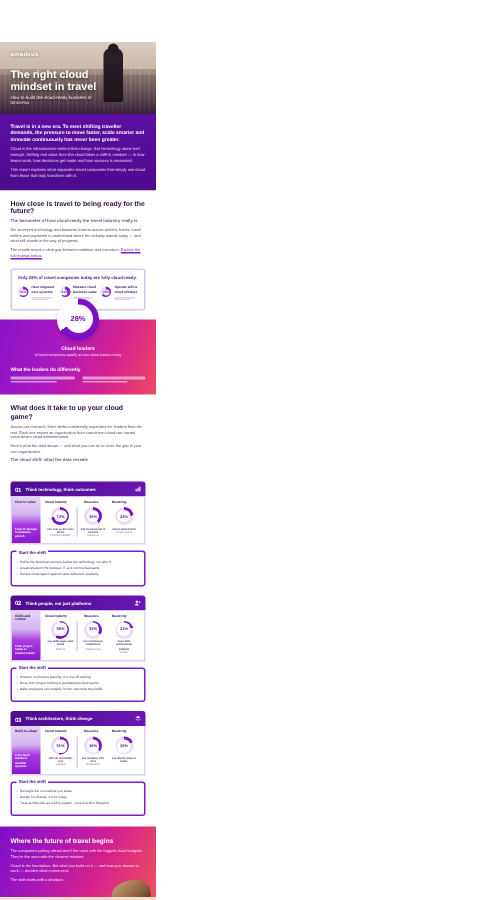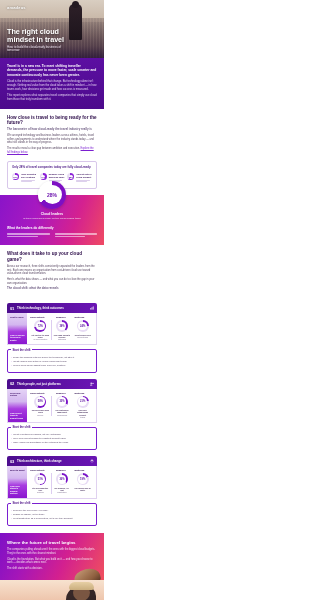--- a/index.html
+++ b/index.html
@@ -6,22 +6,23 @@
   html, body {
     width: 104px; height: 600px;
     font-family: "Liberation Sans", sans-serif;
     background: #ffffff;
     overflow: hidden;
   }
   .page { position: relative; width: 104px; height: 600px; background:#fff; }
 
   
   .hero {
-    position: relative; height: 58px; overflow: hidden;
+    position: relative; height: 48px; overflow: hidden;
     background: linear-gradient(180deg,#cfc3b6 0%,#b9a99c 30%,#8e7c73 62%,#5c4a52 88%,#3a2a40 100%);
+    margin-top: 28px;
   }
   .hero-sky {
     position:absolute; left:0; top:0; right:0; height:22px;
     background: linear-gradient(180deg,#d9cec1 0%,#c6b4a4 100%);
   }
   .hero-city {
     position:absolute; left:0; top:18px; right:0; bottom:0;
     background:
       linear-gradient(180deg, rgba(120,96,92,0) 0%, rgba(70,48,66,.55) 70%, rgba(48,28,58,.85) 100%),
       repeating-linear-gradient(90deg, rgba(150,128,120,.55) 0 1px, rgba(95,75,78,.35) 1px 3px);

